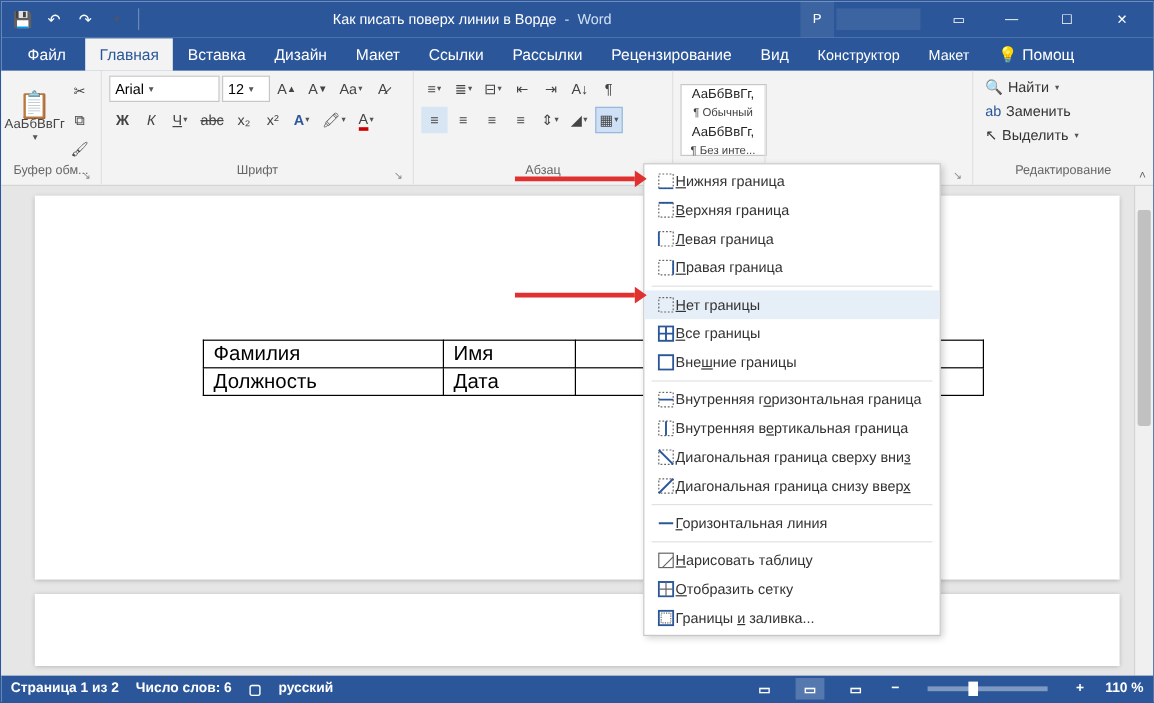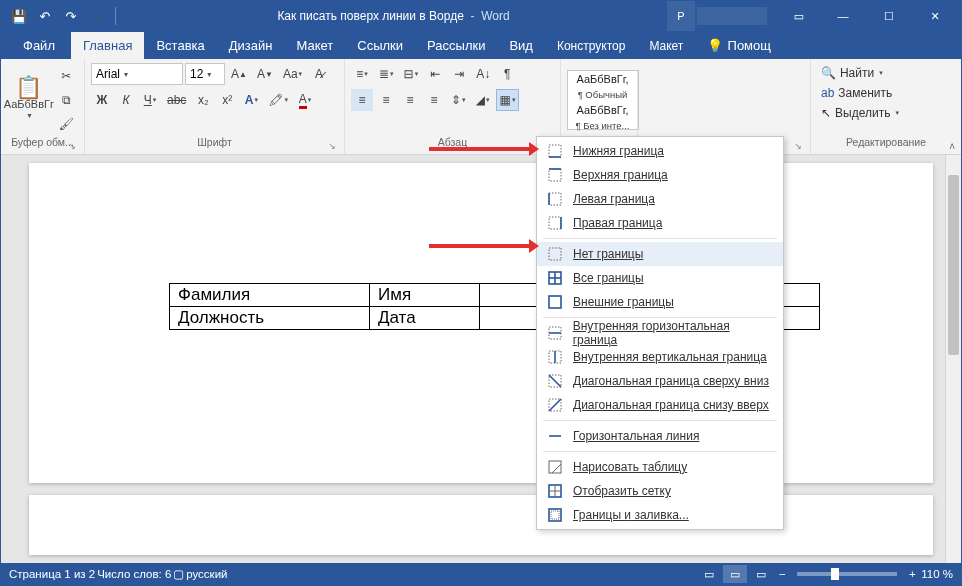--- a/index.html
+++ b/index.html
@@ -59,33 +59,33 @@
   .vscroll { position: absolute; right: 0; top: 0; bottom: 0; width: 16px; background: #f0f0f0; border-left: 1px solid #d4d4d4; }
   .vscroll .thumb { position: absolute; left: 2px; right: 2px; top: 20px; height: 180px; background: #c1c1c1; border-radius: 2px; }
   .page { position: absolute; left: 28px; right: 28px; top: 8px; height: 320px; background: #fff; box-shadow: 0 1px 4px rgba(0,0,0,.25); }
   .page2 { position: absolute; left: 28px; right: 28px; top: 340px; height: 60px; background: #fff; box-shadow: 0 1px 4px rgba(0,0,0,.25); }
 
   .doc-table { position: absolute; left: 140px; top: 120px; border-collapse: collapse; font-family: Arial, sans-serif; font-size: 17px; }
   .doc-table td { border: 1px solid #000; padding: 1px 8px; height: 22px; min-width: 110px; }
 
   
   .borders-menu { position: absolute; left: 535px; top: 135px; width: 248px; background: #fff; border: 1px solid #c7c7c7; box-shadow: 2px 2px 6px rgba(0,0,0,.2); z-index: 100; font-size: 12px; color: #333; padding: 2px 0; }
-  .menu-item { height: 24px; display: flex; align-items: center; gap: 10px; padding: 0 10px; text-decoration: underline; }
+  .menu-item { height: 24px; display: flex; align-items: center; padding: 0 10px; }
   .menu-item:hover, .menu-item.hover { background: #e6eef8; }
   .menu-item .micon { width: 16px; height: 16px; display: flex; align-items: center; justify-content: center; font-size: 13px; color: #555; }
   .menu-item .micon svg { width: 14px; height: 14px; }
   .menu-sep { height: 1px; background: #e1e1e1; margin: 3px 6px; }
   .u { text-decoration: underline; }
 
   
   .arrow { position: absolute; z-index: 200; }
   .arrow svg { display: block; }
 
   
-  .statusbar { position: absolute; left: 0; right: 0; bottom: 0; height: 22px; background: #2b579a; color: #fff; display: flex; align-items: center; font-size: 11.5px; padding: 0 8px; gap: 2px; }
+  .statusbar { position: absolute; left: 0; right: 0; bottom: 0; height: 22px; background: #2b579a; color: #fff; display: flex; align-items: center; font-size: 11.5px; padding: 0 8px; gap: 14px; font-weight: bold; }
   .statusbar .spacer { flex: 1; }
   .view-btn { width: 24px; height: 18px; display: flex; align-items: center; justify-content: center; color: #fff; font-size: 11px; }
   .zoom-slider { width: 100px; height: 4px; background: rgba(255,255,255,.4); position: relative; margin: 0 6px; }
   .zoom-slider .knob { position: absolute; left: 34px; top: -4px; width: 8px; height: 12px; background: #fff; }
   .zoom-btn { width: 14px; text-align: center; }
 
   .bicon rect, .bicon line { stroke: #666; stroke-width: 1; fill: none; }
   .bicon .bold { stroke: #2b579a; stroke-width: 1.6; }
 </style>
 </head>
@@ -117,20 +117,21 @@
 </div>
 
 <div class="tabstrip">
   <div class="tab file">Файл</div>
   <div class="tab active">Главная</div>
   <div class="tab">Вставка</div>
   <div class="tab">Дизайн</div>
   <div class="tab">Макет</div>
   <div class="tab">Ссылки</div>
   <div class="tab">Рассылки</div>
+  <div class="tab">Рецензирование</div>
   <div class="tab">Вид</div>
   <div class="tab tool">Конструктор</div>
   <div class="tab tool">Макет</div>
   <div class="tab help">
       <span>💡</span>
       <span>Помощ</span>
     </div>
 </div>
 
 <div class="ribbon">

